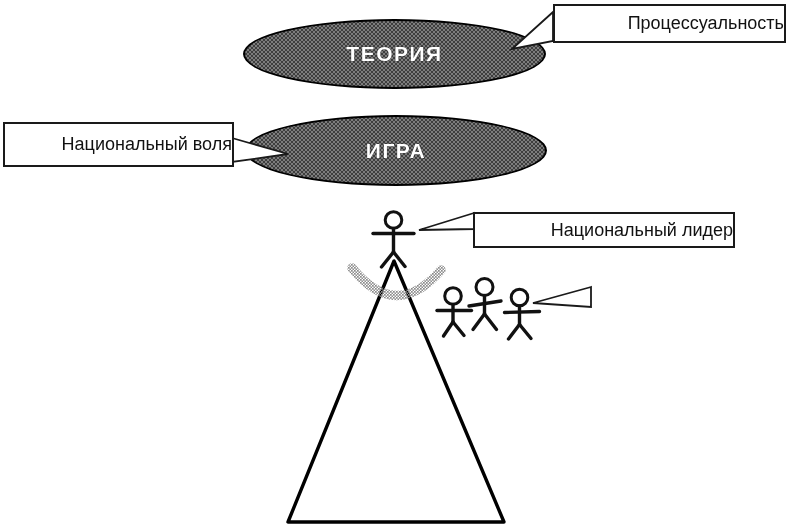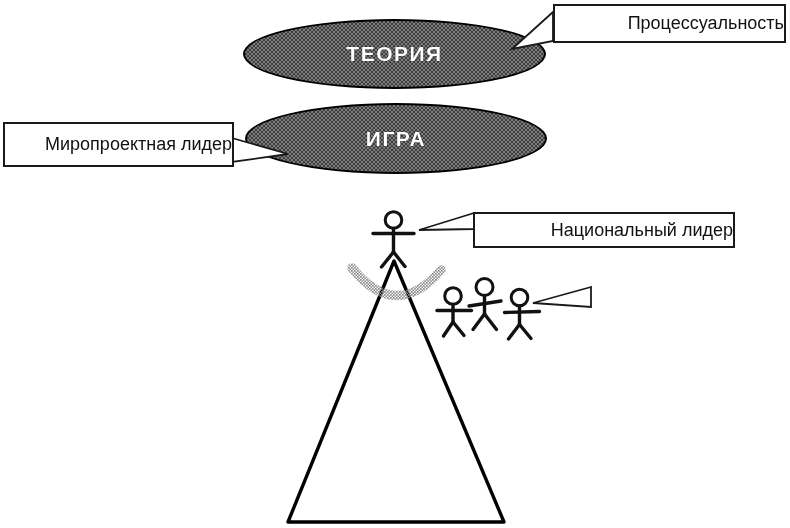--- a/index.html
+++ b/index.html
@@ -25,21 +25,21 @@
     z-index:1;
   }
   .ellipse .lbl{
     color:#ffffff;
     font-weight:bold;
     font-size:21px;
     letter-spacing:1.5px;
     text-shadow:0 0 1px #000;
   }
   #theory-ellipse{left:243px;top:19px;width:303px;height:70px;}
-  #game-ellipse{left:245px;top:103px;width:302px;height:71px;}
+  #game-ellipse{left:245px;top:115px;width:302px;height:71px;}
   .callout{
     position:absolute;
     box-sizing:border-box;
     background:#ffffff;
     border:2px solid #1a1a1a;
     display:flex;align-items:center;justify-content:flex-end;
     font-size:18px;
     color:#111;
     white-space:nowrap;
     z-index:3;
@@ -112,19 +112,19 @@
       <line x1="504.5" y1="312.5" x2="539.5" y2="311.5"></line>
       <line x1="519.5" y1="324.5" x2="508.5" y2="339"></line>
       <line x1="519.5" y1="324.5" x2="531" y2="338.5"></line>
     </g>
   </svg>
 
   <div class="callout" id="callout-processuality">
     <span>Процессуальность</span>
   </div>
   <div class="callout" id="callout-world-project">
-    <span>Миропроектная лидер</span>
+    <span>Национальный воля</span>
   </div>
   <div class="callout" id="callout-national-leader">
     <span>Национальный лидер</span>
   </div>
 
 </div>
 
 </body></html>

